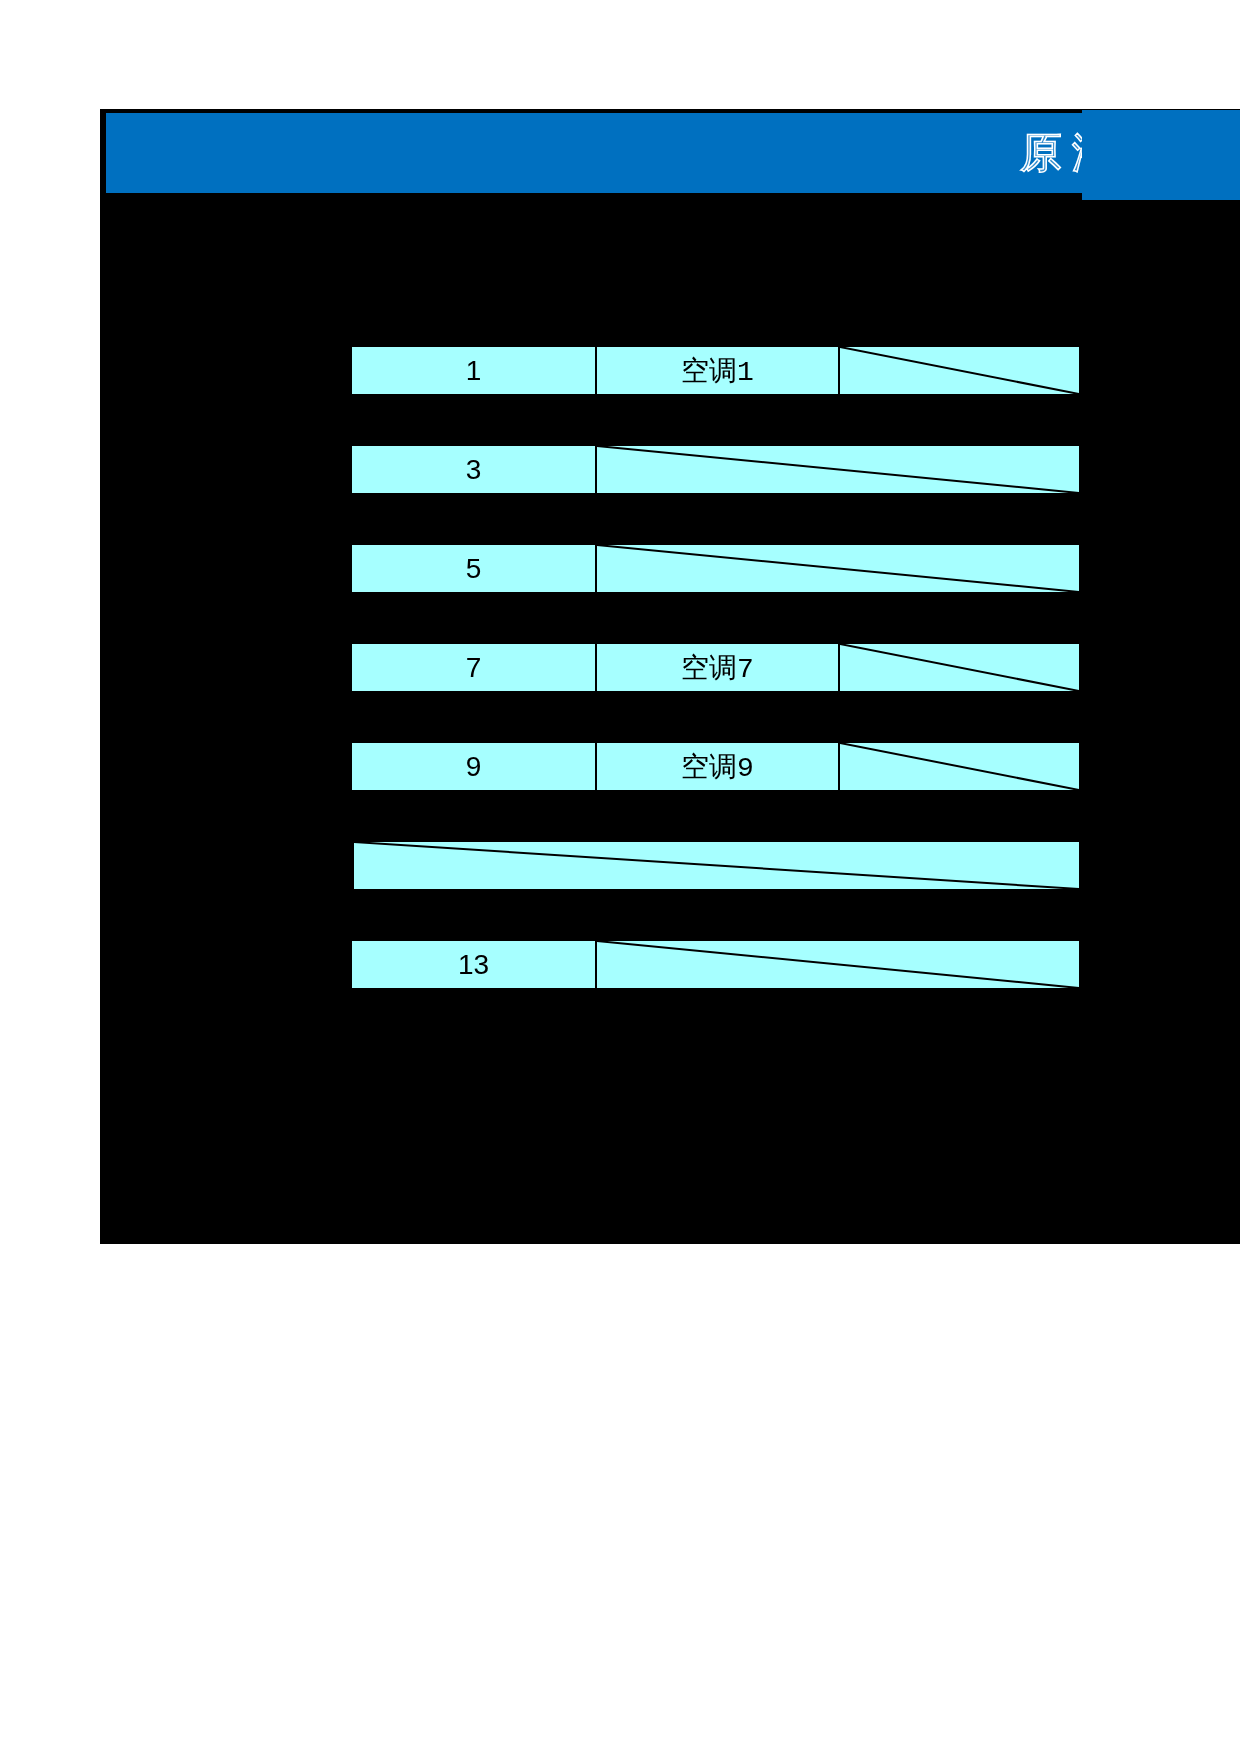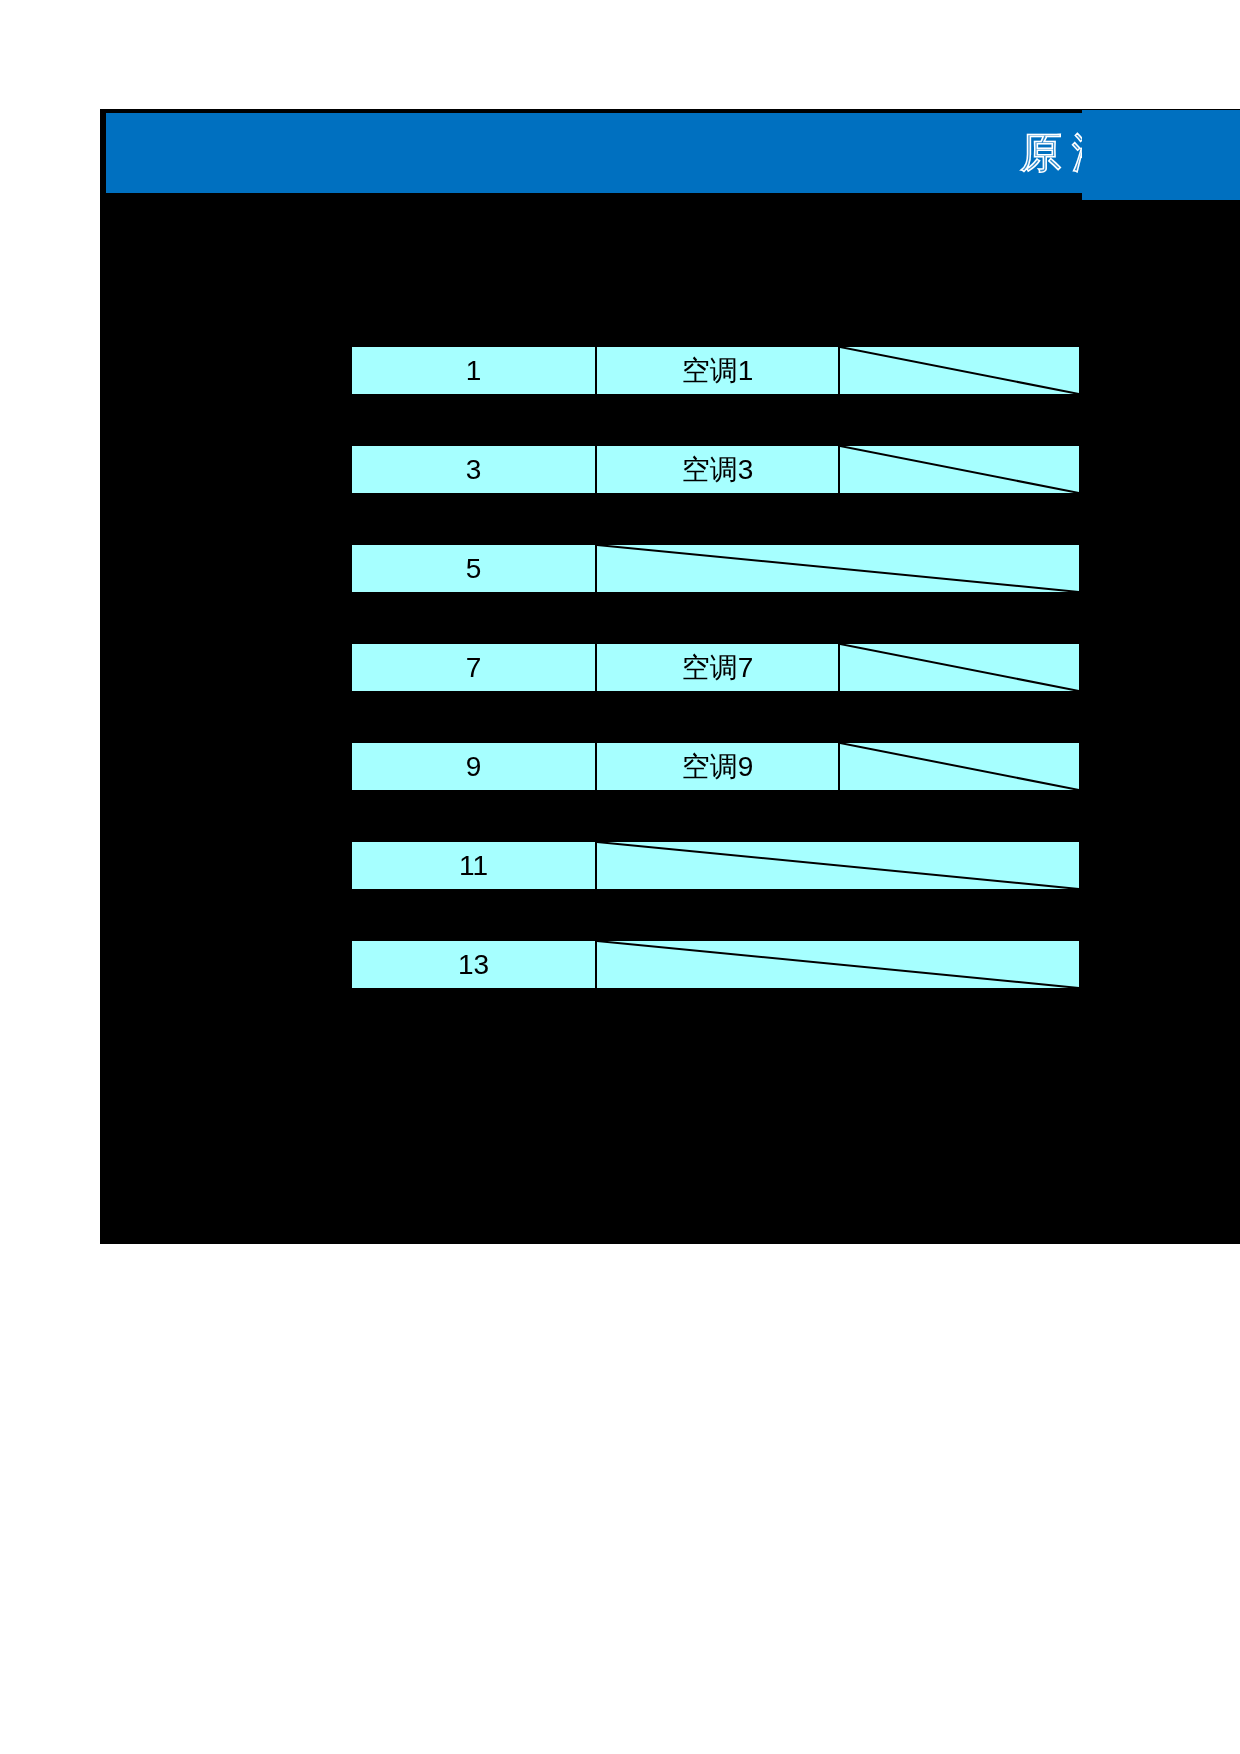--- a/index.html
+++ b/index.html
@@ -64,21 +64,21 @@
   .cell {
     display: flex;
     align-items: center;
     justify-content: center;
     height: 100%;
     font-size: 28px;
     color: #000000;
     position: relative;
   }
   .cell.c1 { width: 243px; }
-  .cell.c2 { width: 243px; border-left: 2px solid #000000; }
+  .cell.c2 { width: 243px; border-left: 2px solid #000000; font-family: Liberation Mono, monospace; }
   .cell.c3 { flex: 1; border-left: 2px solid #000000; }
   .cell.c3 svg { position: absolute; left: 0; top: 0; width: 100%; height: 100%; display: block; }
 </style>
 </head>
 <body>
 
 <div class="main-panel">
 
   <div class="title-bar">
     <span class="title-text">原液</span>
@@ -97,21 +97,20 @@
     <div class="cell c2">空调1</div>
     <div class="cell c3">
       <svg viewBox="0 0 100 100" preserveAspectRatio="none">
           <line x1="0" y1="0" x2="100" y2="100" stroke="#000" stroke-width="2" vector-effect="non-scaling-stroke"></line>
         </svg>
     </div>
   </div>
 
   <div class="row">
     <div class="cell c1">3</div>
-    <div class="cell c2">空调3</div>
     <div class="cell c3">
       <svg viewBox="0 0 100 100" preserveAspectRatio="none">
           <line x1="0" y1="0" x2="100" y2="100" stroke="#000" stroke-width="2" vector-effect="non-scaling-stroke"></line>
         </svg>
     </div>
   </div>
 
   <div class="row">
     <div class="cell c1">5</div>
     <div class="cell c3">
@@ -135,21 +134,20 @@
     <div class="cell c1">9</div>
     <div class="cell c2">空调9</div>
     <div class="cell c3">
       <svg viewBox="0 0 100 100" preserveAspectRatio="none">
           <line x1="0" y1="0" x2="100" y2="100" stroke="#000" stroke-width="2" vector-effect="non-scaling-stroke"></line>
         </svg>
     </div>
   </div>
 
   <div class="row">
-    <div class="cell c1">11</div>
     <div class="cell c3">
       <svg viewBox="0 0 100 100" preserveAspectRatio="none">
           <line x1="0" y1="0" x2="100" y2="100" stroke="#000" stroke-width="2" vector-effect="non-scaling-stroke"></line>
         </svg>
     </div>
   </div>
 
   <div class="row">
     <div class="cell c1">13</div>
     <div class="cell c3">

